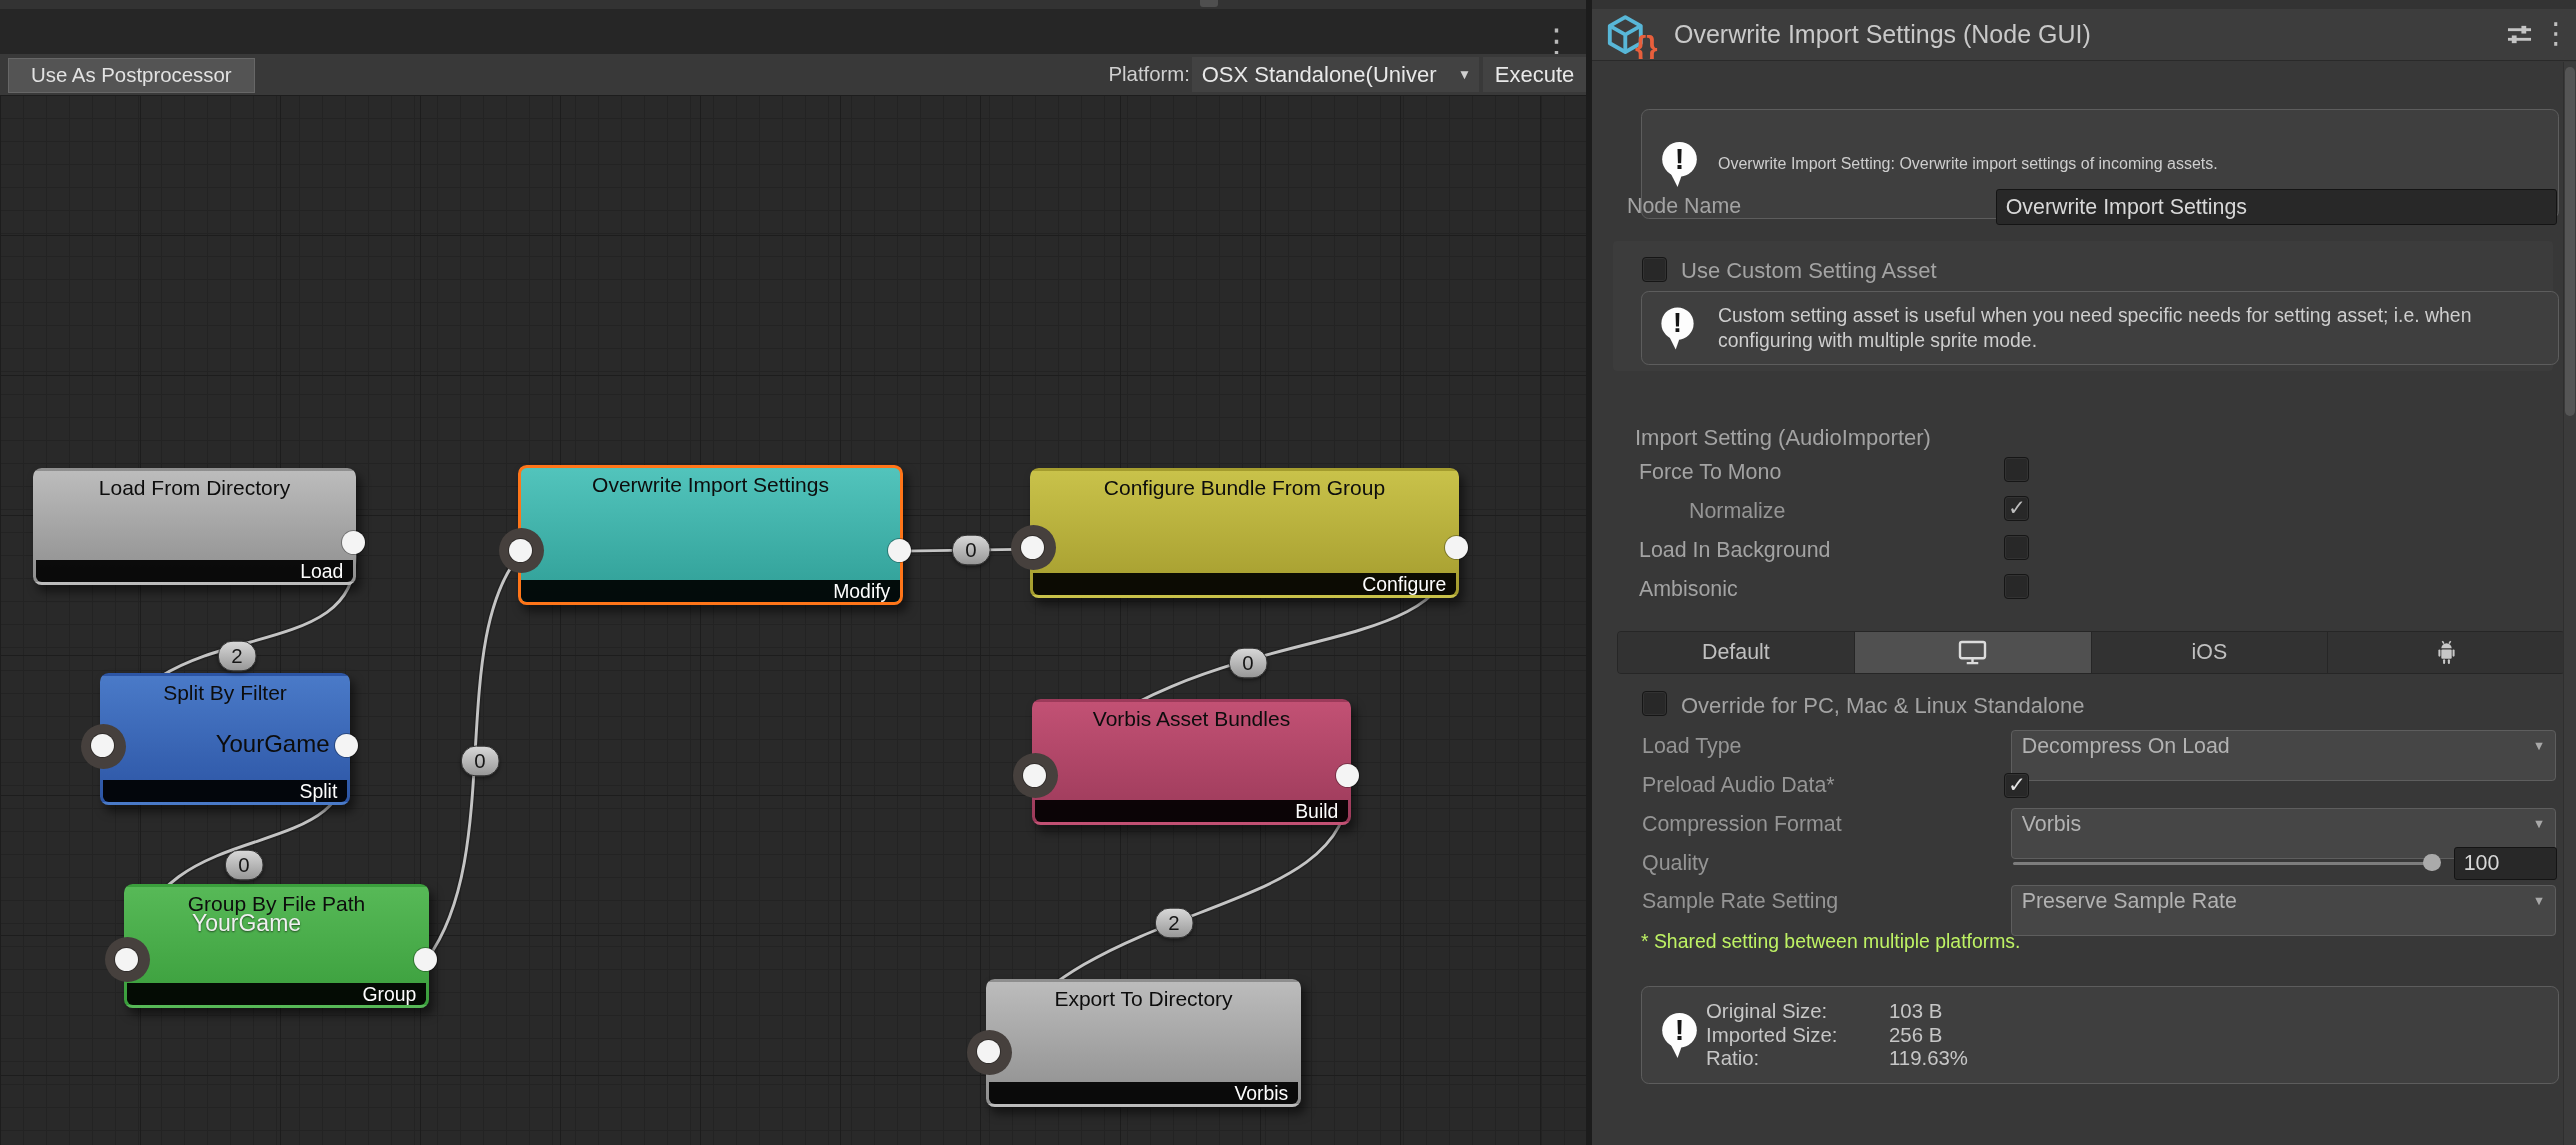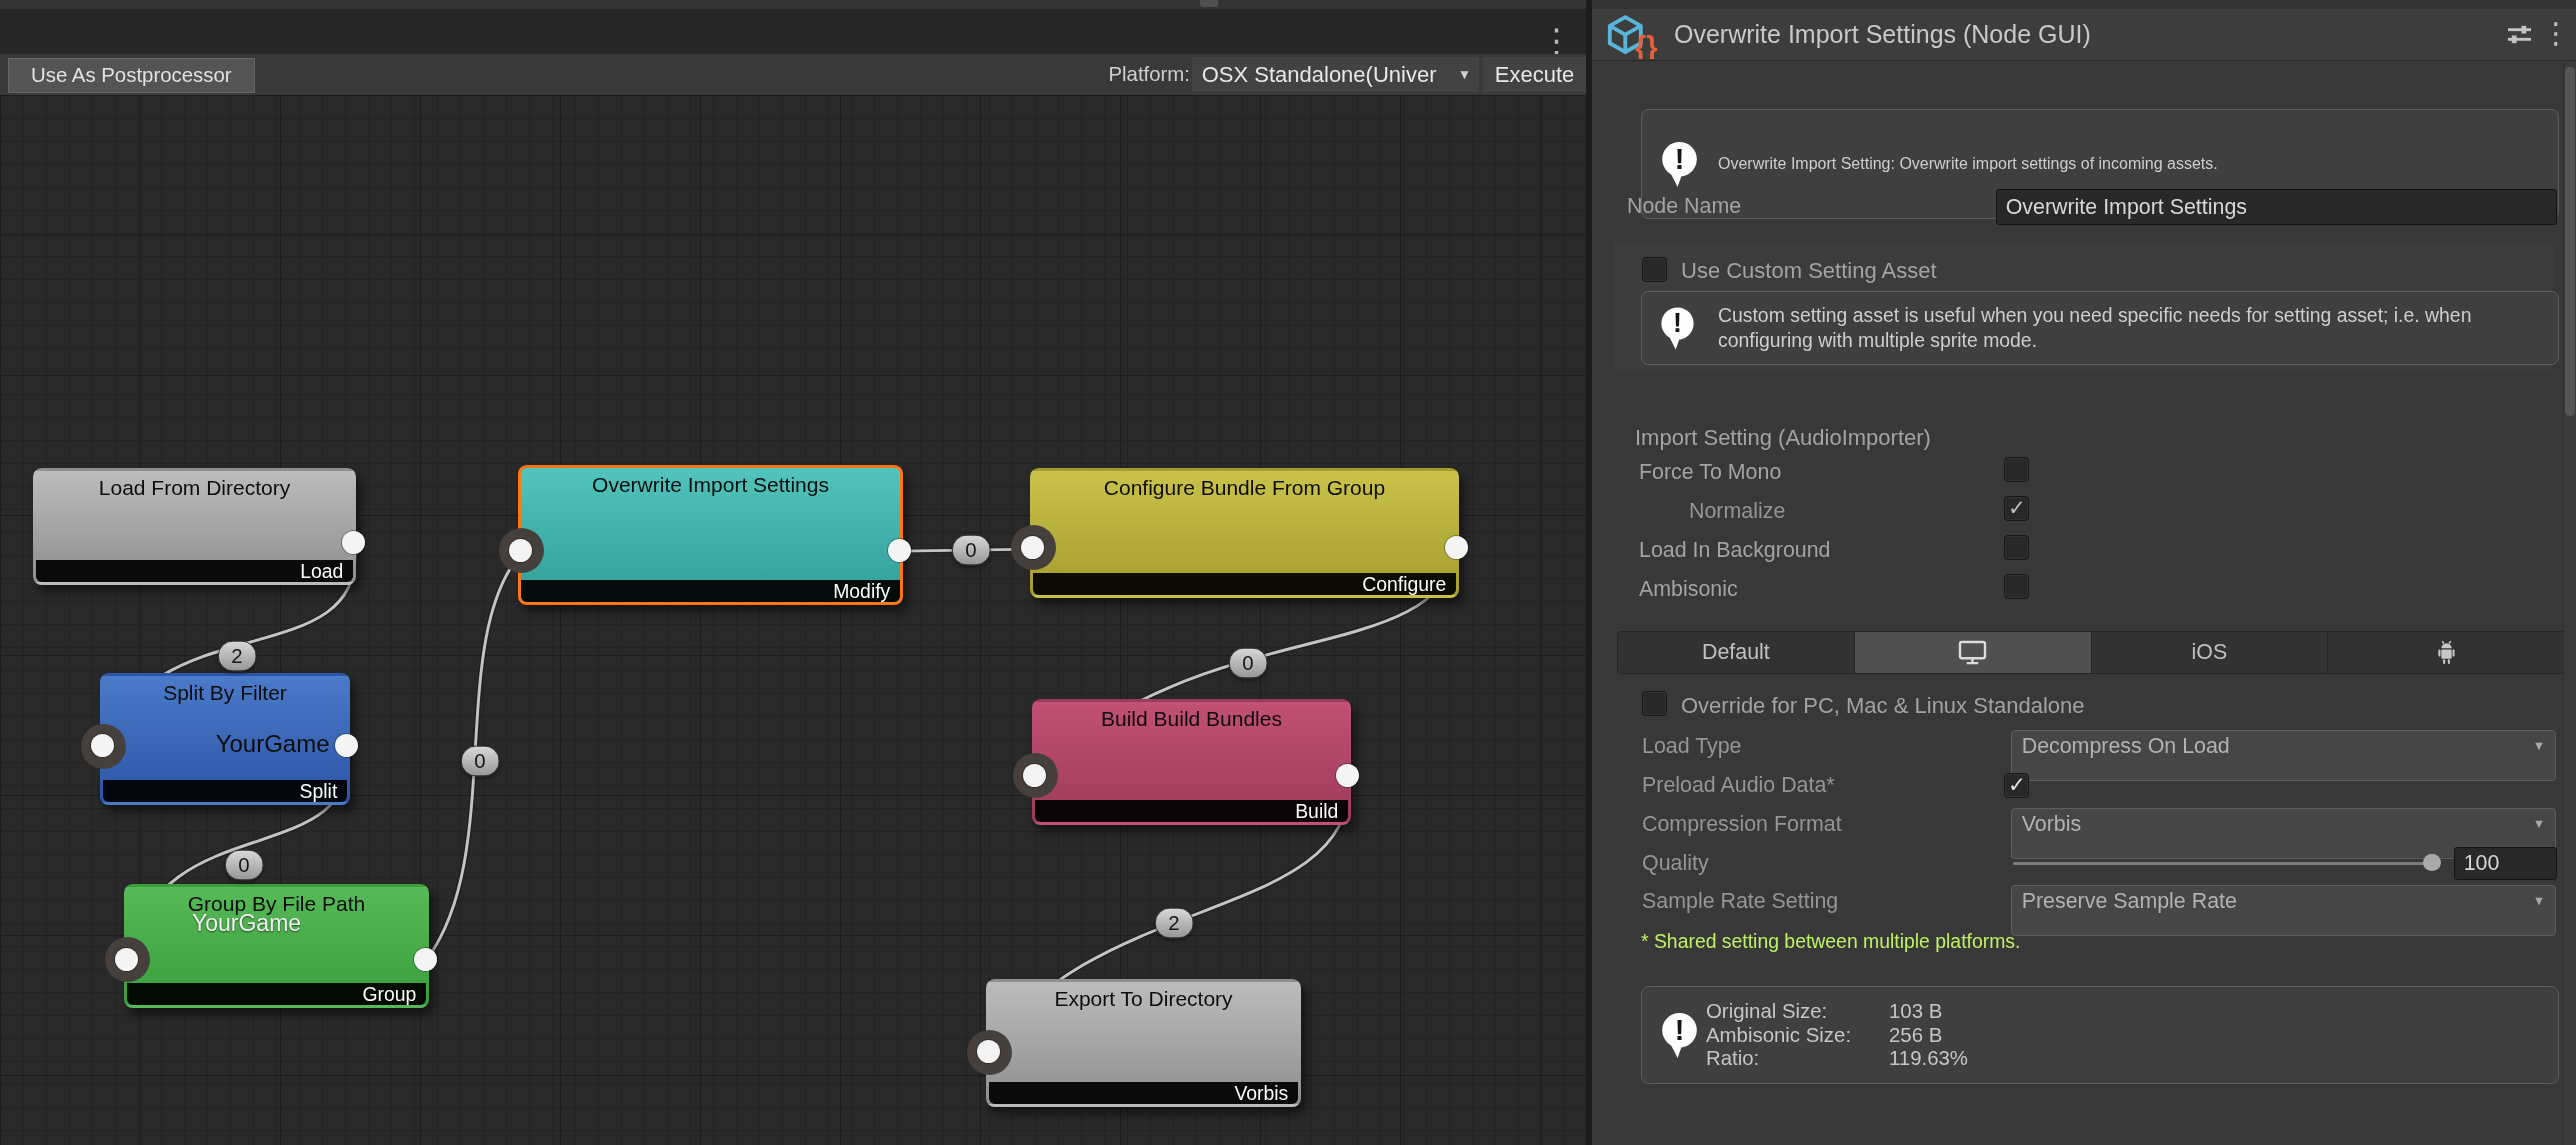--- a/index.html
+++ b/index.html
@@ -142,21 +142,21 @@
         </div>
         <div class="node" style="left: 100px; top: 578px; width: 244px; height: 126px; background: linear-gradient(rgb(74, 122, 200), rgb(44, 85, 165));">
           <div class="node-title">Split By Filter</div>
           <div class="port-housing" style="left:-22px;top:48px;"></div>
               <div class="port" style="left:-11.6px;top:58px;"></div>
           <div class="out-port-label" style="right:17.5px;top:54px;">YourGame</div>
           <div class="port" style="left:232px;top:58px;"></div>
           <div class="node-strip">Split</div>
         </div>
         <div class="node" style="left: 1032px; top: 604px; width: 313px; height: 120px; background: linear-gradient(rgb(194, 81, 116), rgb(156, 58, 90));">
-          <div class="node-title">Build Build Bundles</div>
+          <div class="node-title">Vorbis Asset Bundles</div>
           <div class="port-housing" style="left:-22px;top:51px;"></div>
               <div class="port" style="left:-11.6px;top:62px;"></div>
           <div class="port" style="left:301px;top:62px;"></div>
           <div class="node-strip">Build</div>
         </div>
         <div class="node" style="left: 124px; top: 789px; width: 299px; height: 118px; background: linear-gradient(rgb(87, 185, 87), rgb(58, 158, 60));">
           <div class="node-title">Group By File Path</div>
           <div class="port-housing" style="left:-22px;top:50px;"></div>
               <div class="port" style="left:-11.6px;top:61px;"></div>
           <div class="port" style="left:287px;top:61px;"></div>
@@ -284,21 +284,21 @@
 
     <div class="infobox" style="left:49px;top:977px;width:918px;height:98px;">
       <svg class="bubble" width="47" height="50" viewBox="0 0 48 52">
         <circle cx="24" cy="21" r="18" fill="#fdfdfd"></circle>
         <polygon points="14,34 22,50 28,33" fill="#fdfdfd"></polygon>
         <text x="24" y="31" text-anchor="middle" font-size="30" font-weight="bold" fill="#151515" font-family="Liberation Sans, sans-serif">!</text>
       </svg>
       <div id="size-info-rows">
           <div class="abs" style="left:64px;top:13.6px;font-size:20.4px;color:#c6c6c6;">Original Size:</div>
      <div class="abs" style="left:247px;top:13.6px;font-size:20.4px;color:#c6c6c6;">103 B</div>
-          <div class="abs" style="left:64px;top:37px;font-size:20.4px;color:#c6c6c6;">Ambisonic Size:</div>
+          <div class="abs" style="left:64px;top:37px;font-size:20.4px;color:#c6c6c6;">Imported Size:</div>
      <div class="abs" style="left:247px;top:37px;font-size:20.4px;color:#c6c6c6;">256 B</div>
           <div class="abs" style="left:64px;top:60px;font-size:20.4px;color:#c6c6c6;">Ratio:</div>
      <div class="abs" style="left:247px;top:60px;font-size:20.4px;color:#c6c6c6;">119.63%</div>
         </div>
     </div>
 
     <div id="scrollbar">
       <div id="scroll-thumb"></div>
     </div>
   </div>

